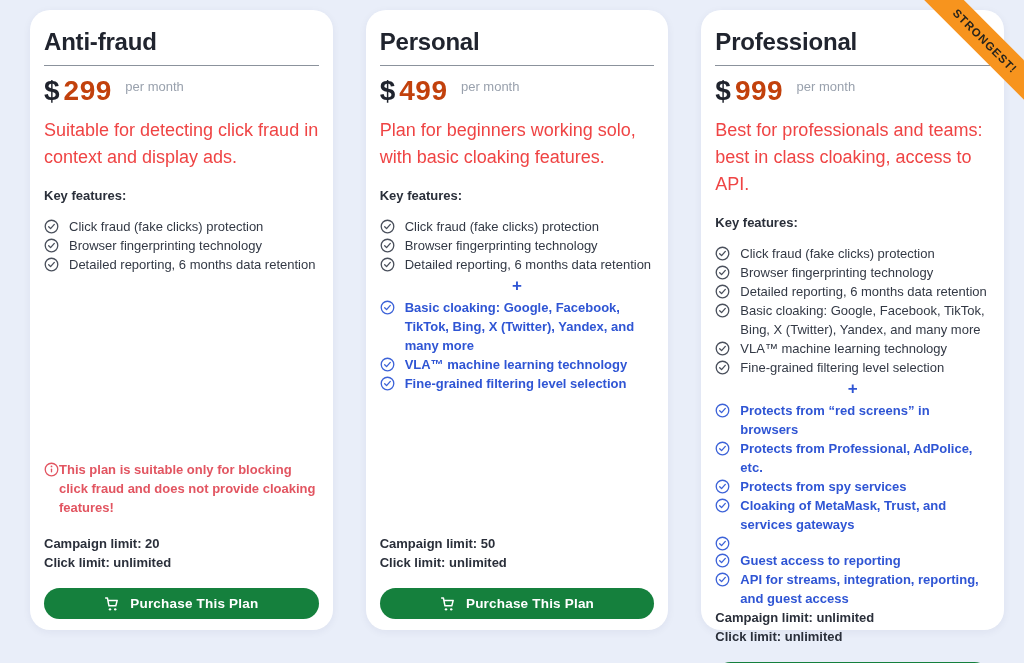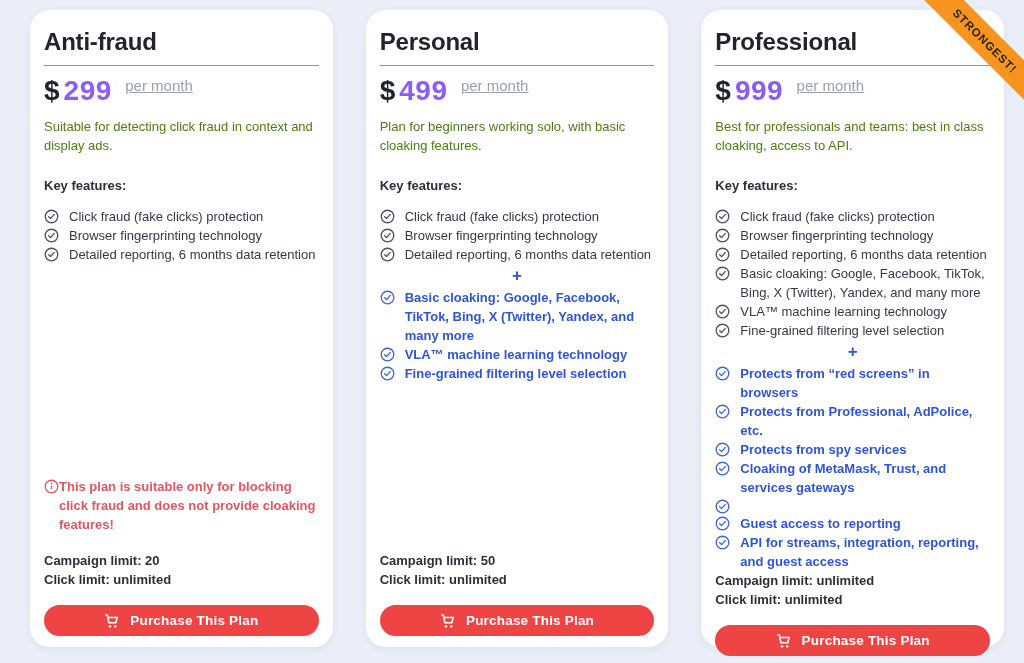--- a/index.html
+++ b/index.html
@@ -5,21 +5,21 @@
   * { margin:0; padding:0; box-sizing:border-box; }
   html,body { width:1024px; height:663px; }
   body {
     font-family:"Liberation Sans","DejaVu Sans",sans-serif;
     background:#e9eef9;
     overflow:hidden;
   }
   .page {
     width:1024px; height:663px;
     display:flex; gap:33px;
-    padding:10px 20px 16px 30px;
+    padding:10px 20px 33px 30px;
     position:relative;
   }
   .card {
     position:relative;
     flex:1;
     background:#ffffff;
     border-radius:20px;
     padding:18px 14px 11px 14px;
     display:flex; flex-direction:column;
     box-shadow:0 2px 8px rgba(30,40,90,0.06);
@@ -27,28 +27,28 @@
   .plan-title {
     font-size:24px; font-weight:700; color:#20242e;
     letter-spacing:-0.2px;
   }
   .title-rule {
     border:none; border-top:1.5px solid #8b929c;
     margin-top:9px;
   }
   .price-row { margin-top:9px; white-space:nowrap; }
   .currency { font-size:28px; font-weight:800; color:#1f232d; margin-right:4px; }
-  .price { font-size:28px; font-weight:800; color:#8b5cf6; letter-spacing:0.5px; }
-  .period { font-size:15px; color:#99a1ad; margin-left:9px; vertical-align:9px;text-decoration:underline; }
+  .price { font-size:28px; font-weight:800; color:#c2410c; letter-spacing:0.5px; }
+  .period { font-size:13px; color:#99a1ad; margin-left:9px; vertical-align:9px; }
   .desc {
     margin-top:10px;
-    font-size:13px; line-height:19px; color:#4d7c0f;
+    font-size:18px; line-height:27px; color:#ef4444;
   }
   .key-label {
-    margin-top:23px;
+    margin-top:17px;
     font-size:13px; font-weight:700; color:#2a2f3a;
   }
   ul.features { list-style:none; margin-top:14px; }
   li.feat {
     display:flex; gap:10px;
     font-size:13px; line-height:19px; color:#333945;
   }
   li.feat .ic { flex:0 0 auto; width:15px; height:15px; margin-top:2px; color:#4a505c; }
   li.feat .ic svg { display:block; width:15px; height:15px; }
   .plus-sep {
@@ -61,21 +61,21 @@
   .warning {
     display:flex; 
     color:#e25561; font-weight:700; font-size:13px; line-height:19px;
     margin-bottom:17px;
   }
   .warning .ic { flex:0 0 auto; width:15px; height:15px; margin-top:2px; }
   .warning .ic svg { display:block; width:15px; height:15px; }
   .limits { font-size:13px; font-weight:700; color:#2a2f3a; line-height:19px; margin-bottom:16px; }
   .buy-btn {
     width:100%; height:31px;
-    background:#ef4444; border:none; border-radius:16px;
+    background:#15803d; border:none; border-radius:16px;
     color:#ffffff; font-family:inherit; font-size:13.5px; font-weight:700;
     display:flex; align-items:center; justify-content:center; gap:10px;
     cursor:pointer; letter-spacing:0.2px;
   }
   .buy-btn svg { display:block; }
   .ribbon {
     position:absolute;
     top:17px; right:-81px;
     width:200px; height:28px; line-height:28px;
     background:#f7941e;

